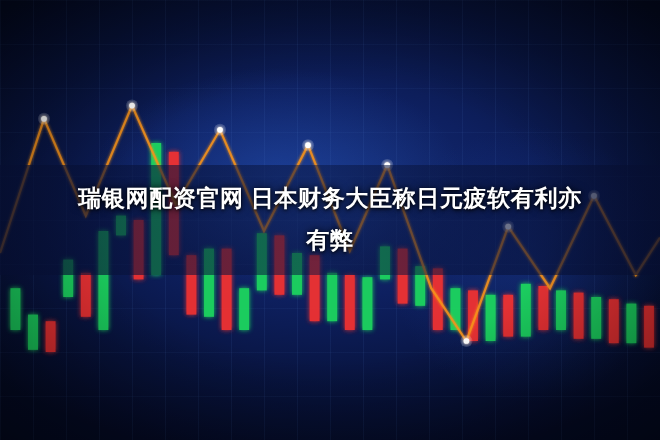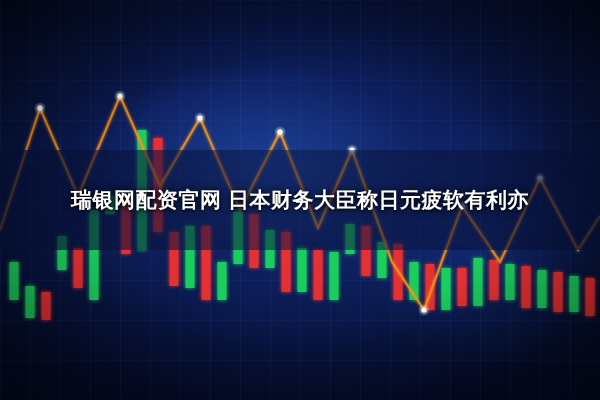--- a/index.html
+++ b/index.html
@@ -220,14 +220,15 @@
         <circle cx="540" cy="178" r="5.5" fill="#ffffff" opacity="0.18"></circle>
         <circle cx="540" cy="178" r="2.6" fill="#ffffff" filter="url(#lineGlow)"></circle>
       </g>
   </svg>
 
   <div class="bg-vignette"></div>
 
   <div class="headline-band"></div>
   <div class="headline">
     <span class="headline-line">瑞银网配资官网 日本财务大臣称日元疲软有利亦</span>
+    <span class="headline-line">有弊</span>
   </div>
 </div>
 
 </body></html>

